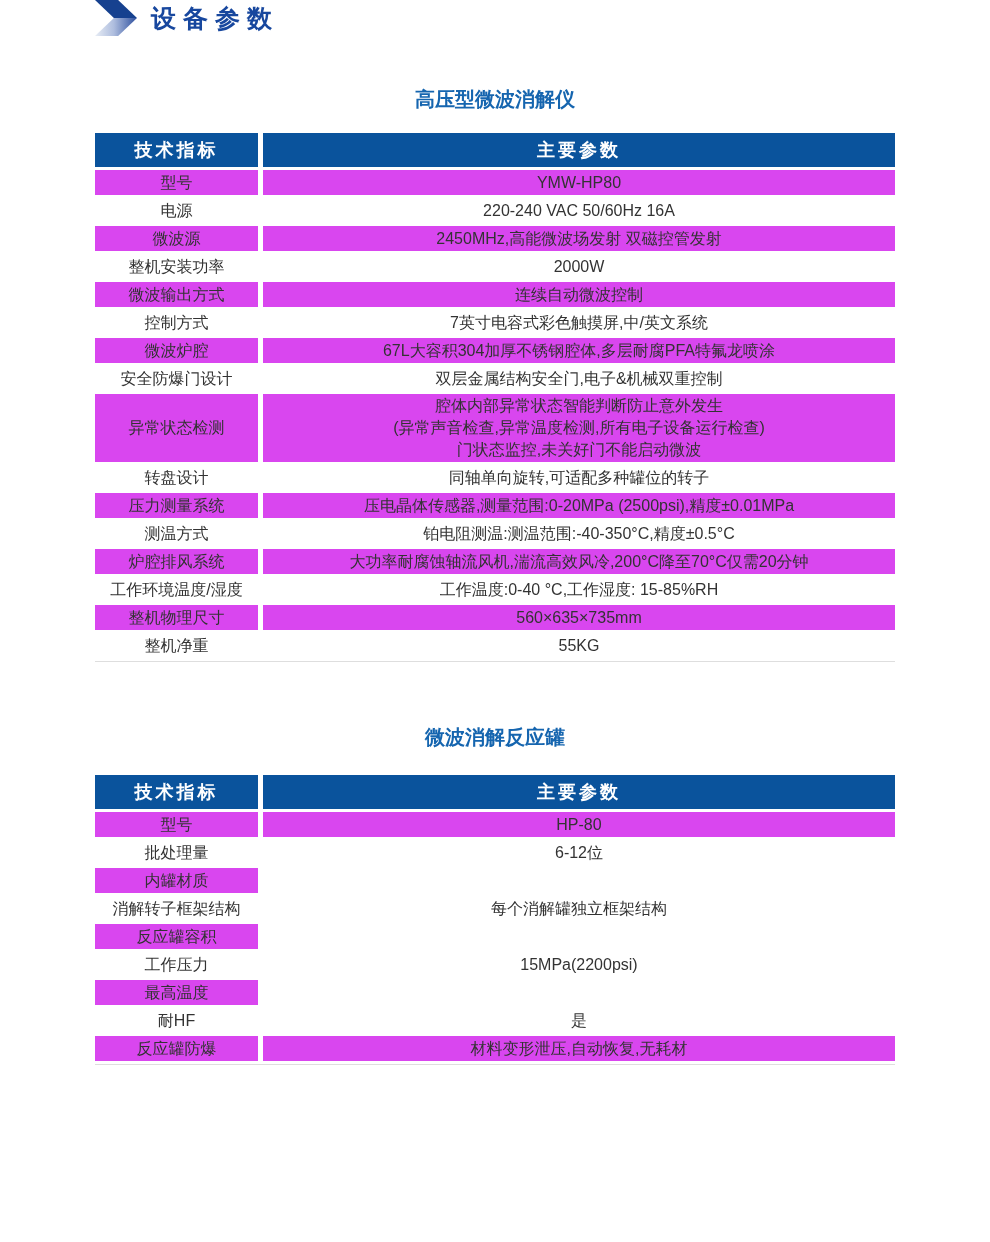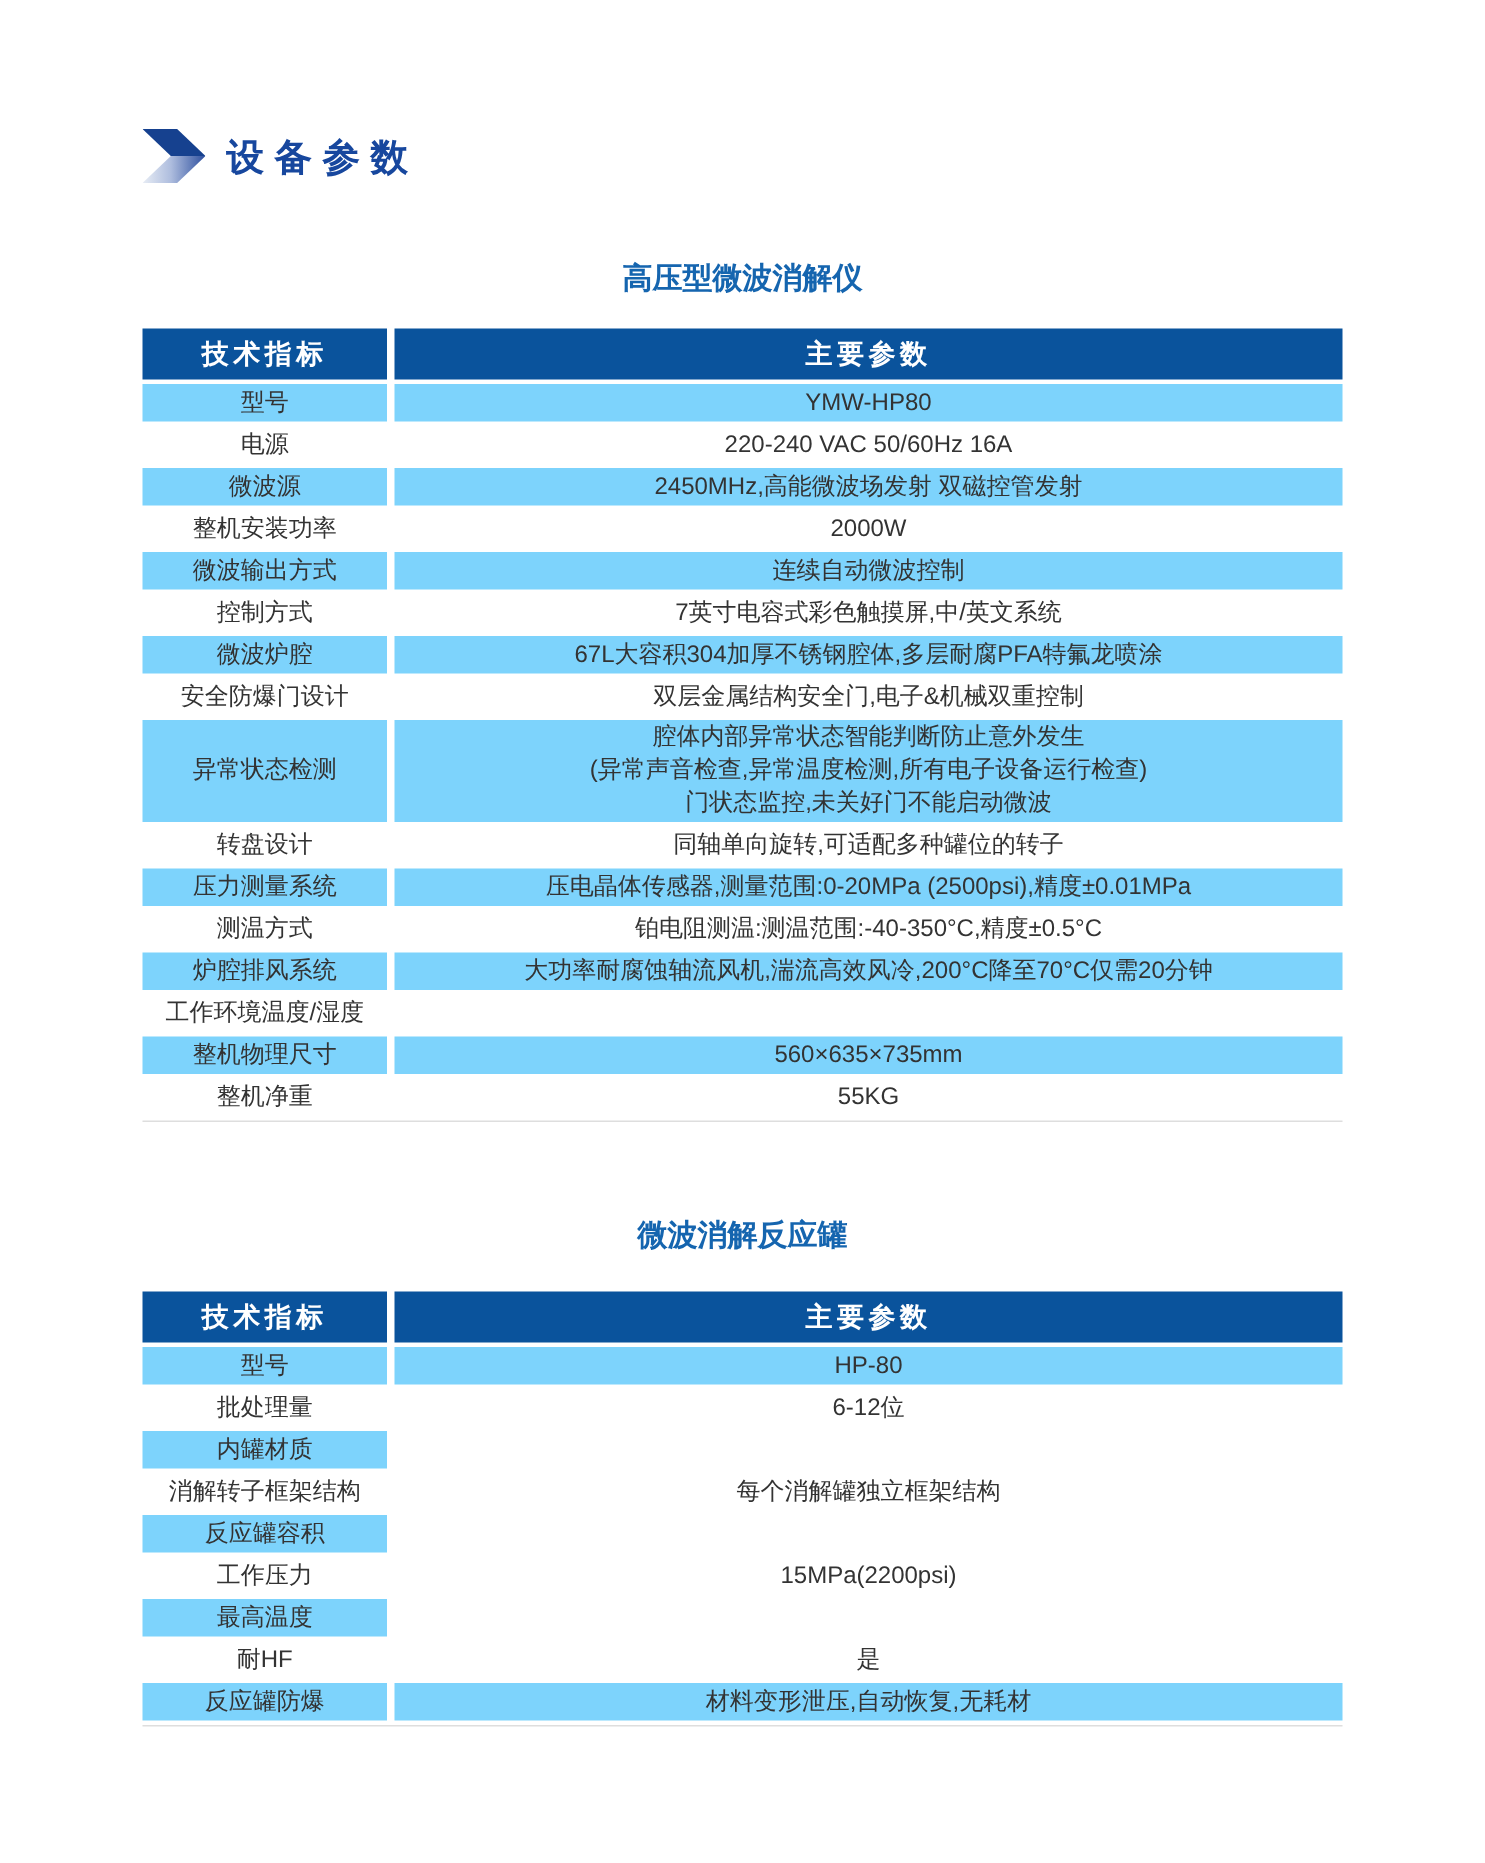--- a/index.html
+++ b/index.html
@@ -5,21 +5,21 @@
   * { margin:0; padding:0; box-sizing:border-box; }
   html,body { background:#ffffff; }
   body {
     width:990px; height:1242px;
     font-family:"Liberation Sans","DejaVu Sans",sans-serif;
     color:#333; overflow:hidden; position:relative;
   }
   .content { width:800px; margin-left:95px; }
 
   
-  .section-header { display:flex; align-items:center; gap:14px; margin-top:86px; }
+  .section-header { display:flex; align-items:center; gap:14px; }
   .chevron { width:42px; height:36px; position:relative; flex:none; }
   .chev-top, .chev-bottom { position:absolute; left:0; width:100%; height:50%; }
   .chev-top {
     top:0; background:#16418f;
     clip-path:polygon(0 0, 55% 0, 100% 100%, 45% 100%);
   }
   .chev-bottom {
     bottom:0; background:linear-gradient(90deg,#e8edf5 0%,#aebdde 45%,#2d4f9e 100%);
     clip-path:polygon(45% 0, 100% 0, 55% 100%, 0 100%);
   }
@@ -38,21 +38,21 @@
   .spec-table { margin-top:20px; border-bottom:1px solid #dedede; }
   .spec-table.second { margin-top:24px; }
   .row { display:flex; margin-bottom:3px; }
   .cell {
     display:flex; flex-direction:column; align-items:center; justify-content:center;
     min-height:25px; padding:1px 10px; font-size:16px; line-height:22px;
     text-align:center;
   }
   .label-cell { width:163px; flex:none; margin-right:5px; }
   .value-cell { flex:1; }
-  .row.alt .cell { background:#7dd3fc;text-align:center; }
+  .row.alt .cell { background:#d946ef;text-align:center; }
   .row.header-row { margin-bottom:3px; }
   .header-row .cell {
     background:#0a539c !important; color:#ffffff; font-weight:bold;
     min-height:34px; font-size:18px; letter-spacing:3px;
   }
   .value-line { display:block; line-height:22px; }
 </style>
 </head>
 <body>
 
@@ -123,20 +123,21 @@
         <div class="row">
           <div class="cell label-cell">测温方式</div>
           <div class="cell value-cell">铂电阻测温:测温范围:-40-350°C,精度±0.5°C</div>
         </div>
         <div class="row alt">
           <div class="cell label-cell">炉腔排风系统</div>
           <div class="cell value-cell">大功率耐腐蚀轴流风机,湍流高效风冷,200°C降至70°C仅需20分钟</div>
         </div>
         <div class="row">
           <div class="cell label-cell">工作环境温度/湿度</div>
+          <div class="cell value-cell">工作温度:0-40 °C,工作湿度: 15-85%RH</div>
         </div>
         <div class="row alt">
           <div class="cell label-cell">整机物理尺寸</div>
           <div class="cell value-cell">560×635×735mm</div>
         </div>
         <div class="row">
           <div class="cell label-cell">整机净重</div>
           <div class="cell value-cell">55KG</div>
         </div>
       </div>

